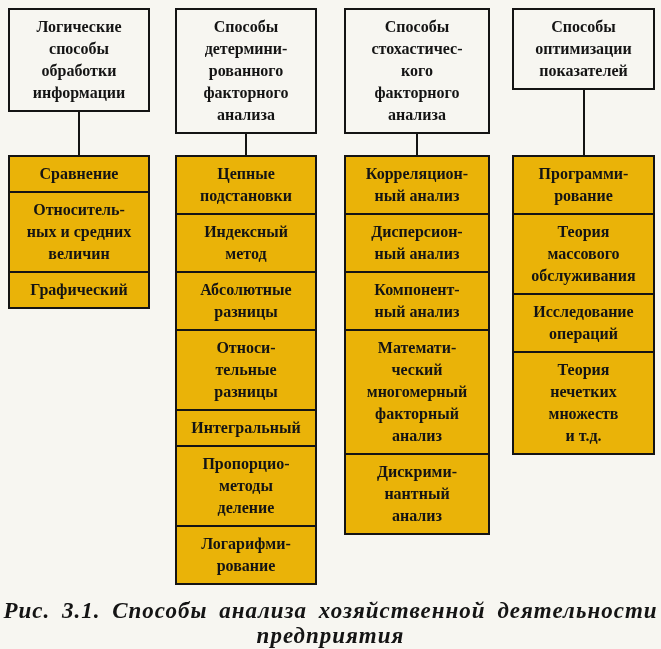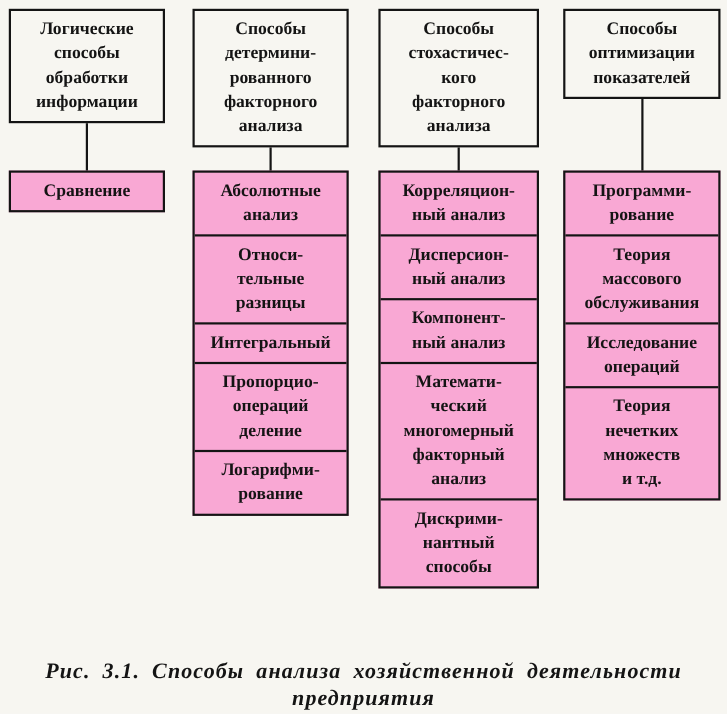--- a/index.html
+++ b/index.html
@@ -26,74 +26,82 @@
     text-align:center;
     font-weight:bold;
     font-size:16px; line-height:22px;
     padding:6px 2px;
     white-space:pre-line;
   }
   .stack {
     position:absolute; z-index:1;
     top:147px; left:0; right:0;
     border:2px solid #141414;
-    background:#f9a8d4;
+    background:#eab308;
   }
   .item {
     padding:6px 2px;
     text-align:center;
     font-weight:bold;
     font-size:16px; line-height:22px;
     white-space:pre-line;
   }
   .item + .item { border-top:2px solid #141414; }
   .caption {
     position:absolute;
     top:598px; left:0; width:100%;
     text-align:center;
     font-style:italic;
     font-weight:bold;
-    font-size:20px; line-height:25px;
+    font-size:23px; line-height:25px;
     letter-spacing:1px;
     word-spacing:5px;
     white-space:pre-line;
   }
 </style>
 </head>
 <body>
 
 <div class="page">
 
   <div class="col" style="left:8px;width:142px;">
     <div class="connector"></div>
     <div class="header-box">Логические
 способы
 обработки
 информации</div>
     <div class="stack">
       <div class="item">Сравнение</div>
+      <div class="item">Относитель-
+ных и средних
+величин</div>
+      <div class="item">Графический</div>
     </div>
   </div>
 
   <div class="col" style="left:175px;width:142px;">
     <div class="connector"></div>
     <div class="header-box">Способы
 детермини-
 рованного
 факторного
 анализа</div>
     <div class="stack">
+      <div class="item">Цепные
+подстановки</div>
+      <div class="item">Индексный
+метод</div>
       <div class="item">Абсолютные
-анализ</div>
+разницы</div>
       <div class="item">Относи-
 тельные
 разницы</div>
       <div class="item">Интегральный</div>
       <div class="item">Пропорцио-
-операций
+методы
 деление</div>
       <div class="item">Логарифми-
 рование</div>
     </div>
   </div>
 
   <div class="col" style="left:344px;width:146px;">
     <div class="connector"></div>
     <div class="header-box">Способы
 стохастичес-
@@ -107,21 +115,21 @@
 ный анализ</div>
       <div class="item">Компонент-
 ный анализ</div>
       <div class="item">Математи-
 ческий
 многомерный
 факторный
 анализ</div>
       <div class="item">Дискрими-
 нантный
-способы</div>
+анализ</div>
     </div>
   </div>
 
   <div class="col" style="left:512px;width:143px;">
     <div class="connector"></div>
     <div class="header-box">Способы
 оптимизации
 показателей</div>
     <div class="stack">
       <div class="item">Программи-

